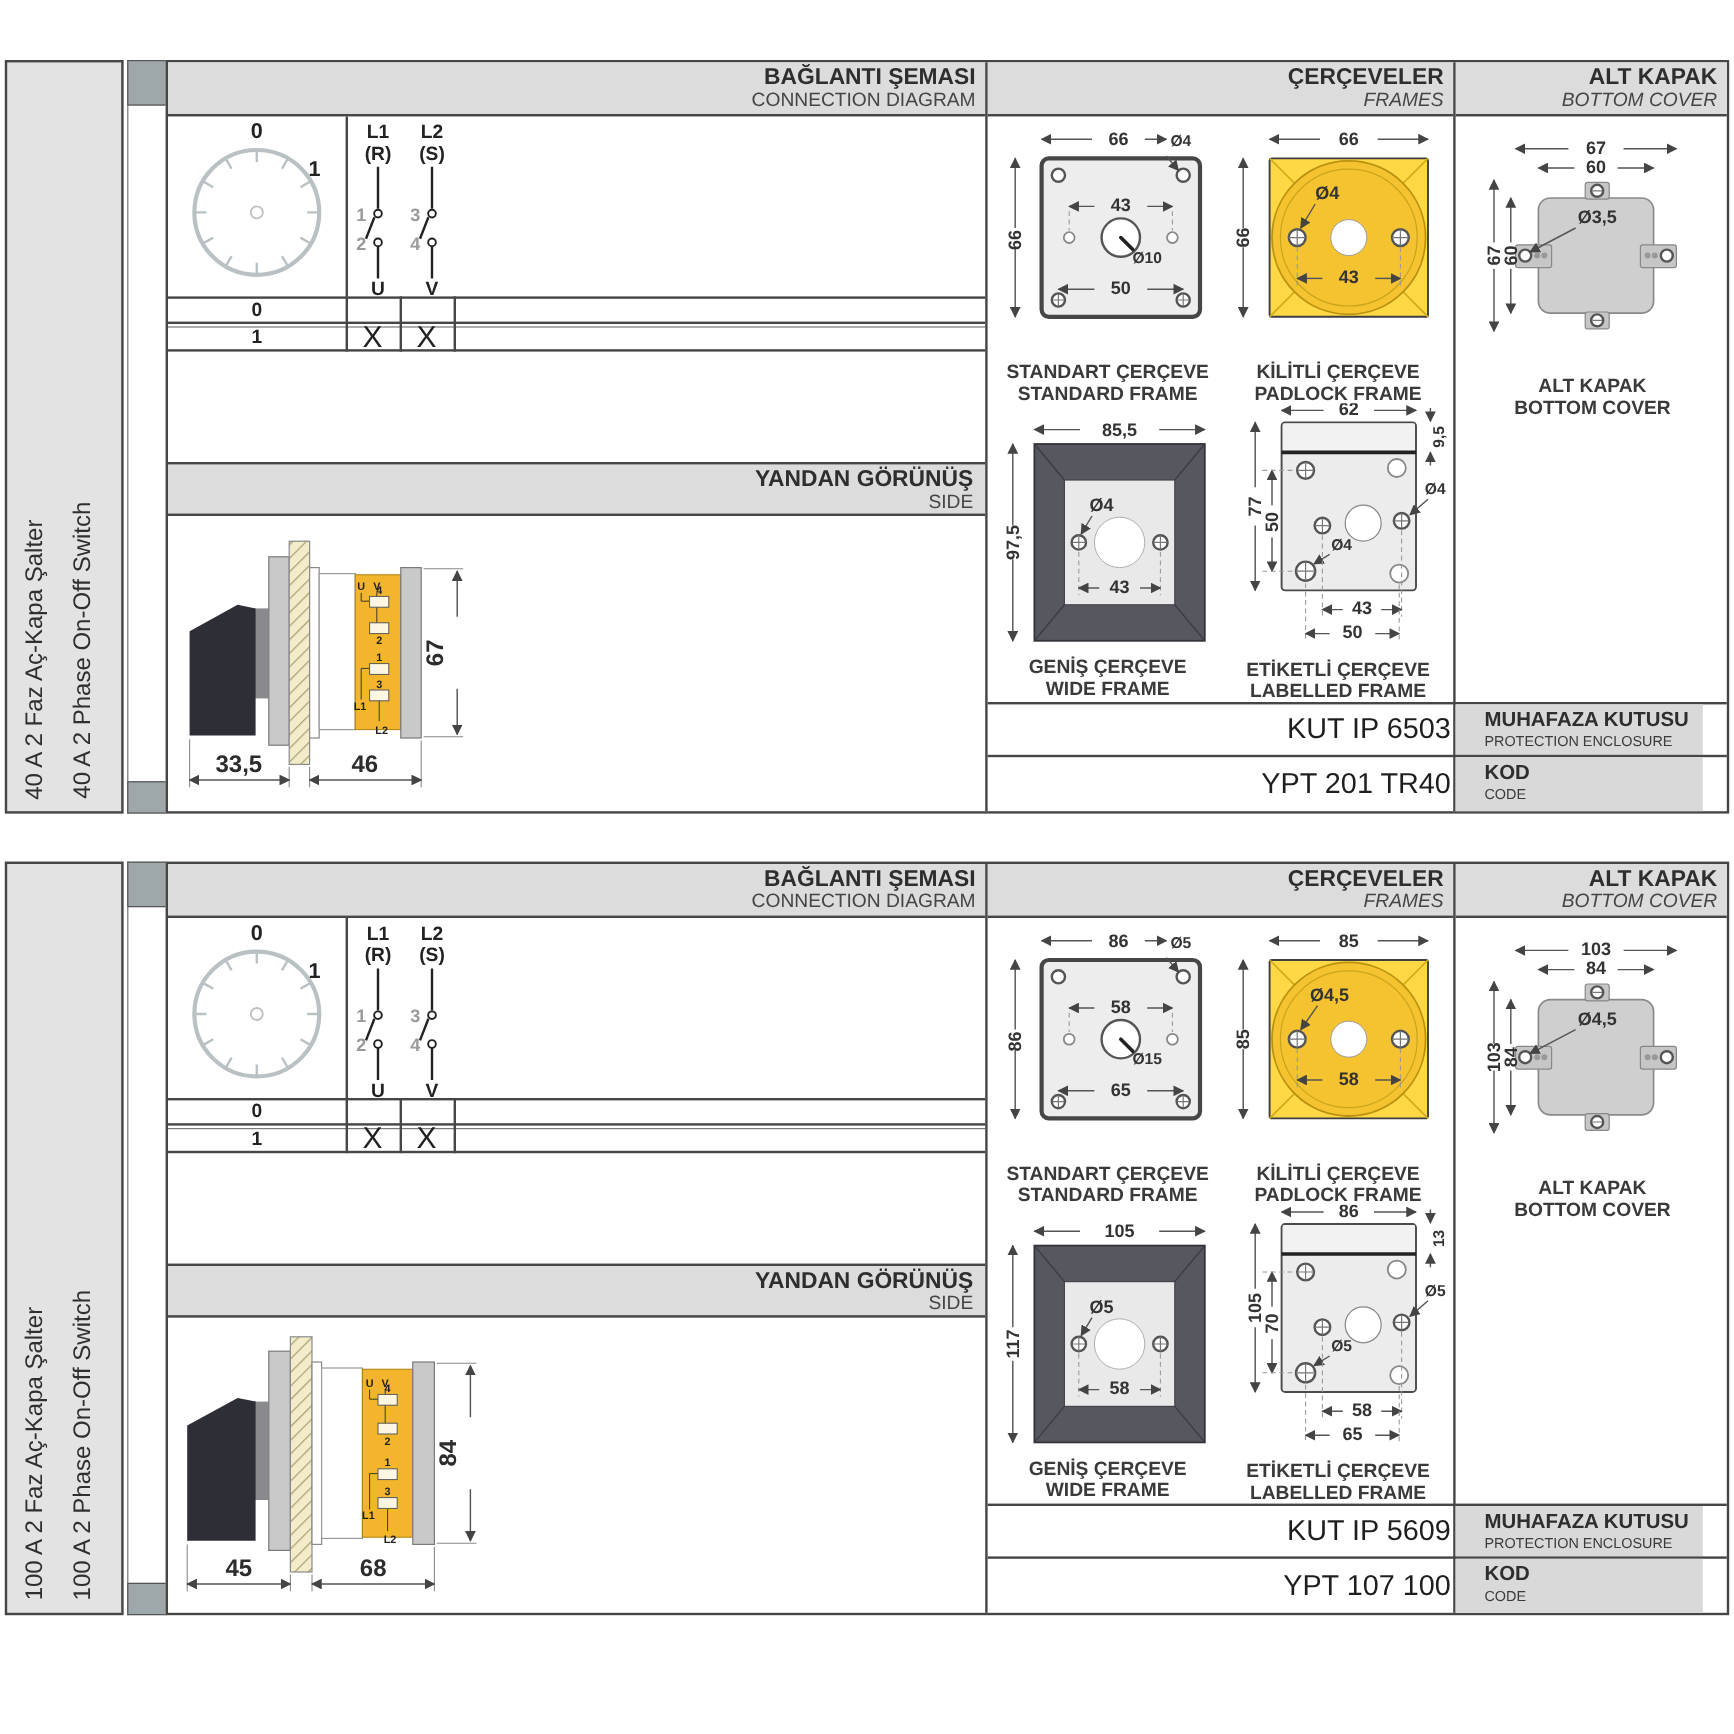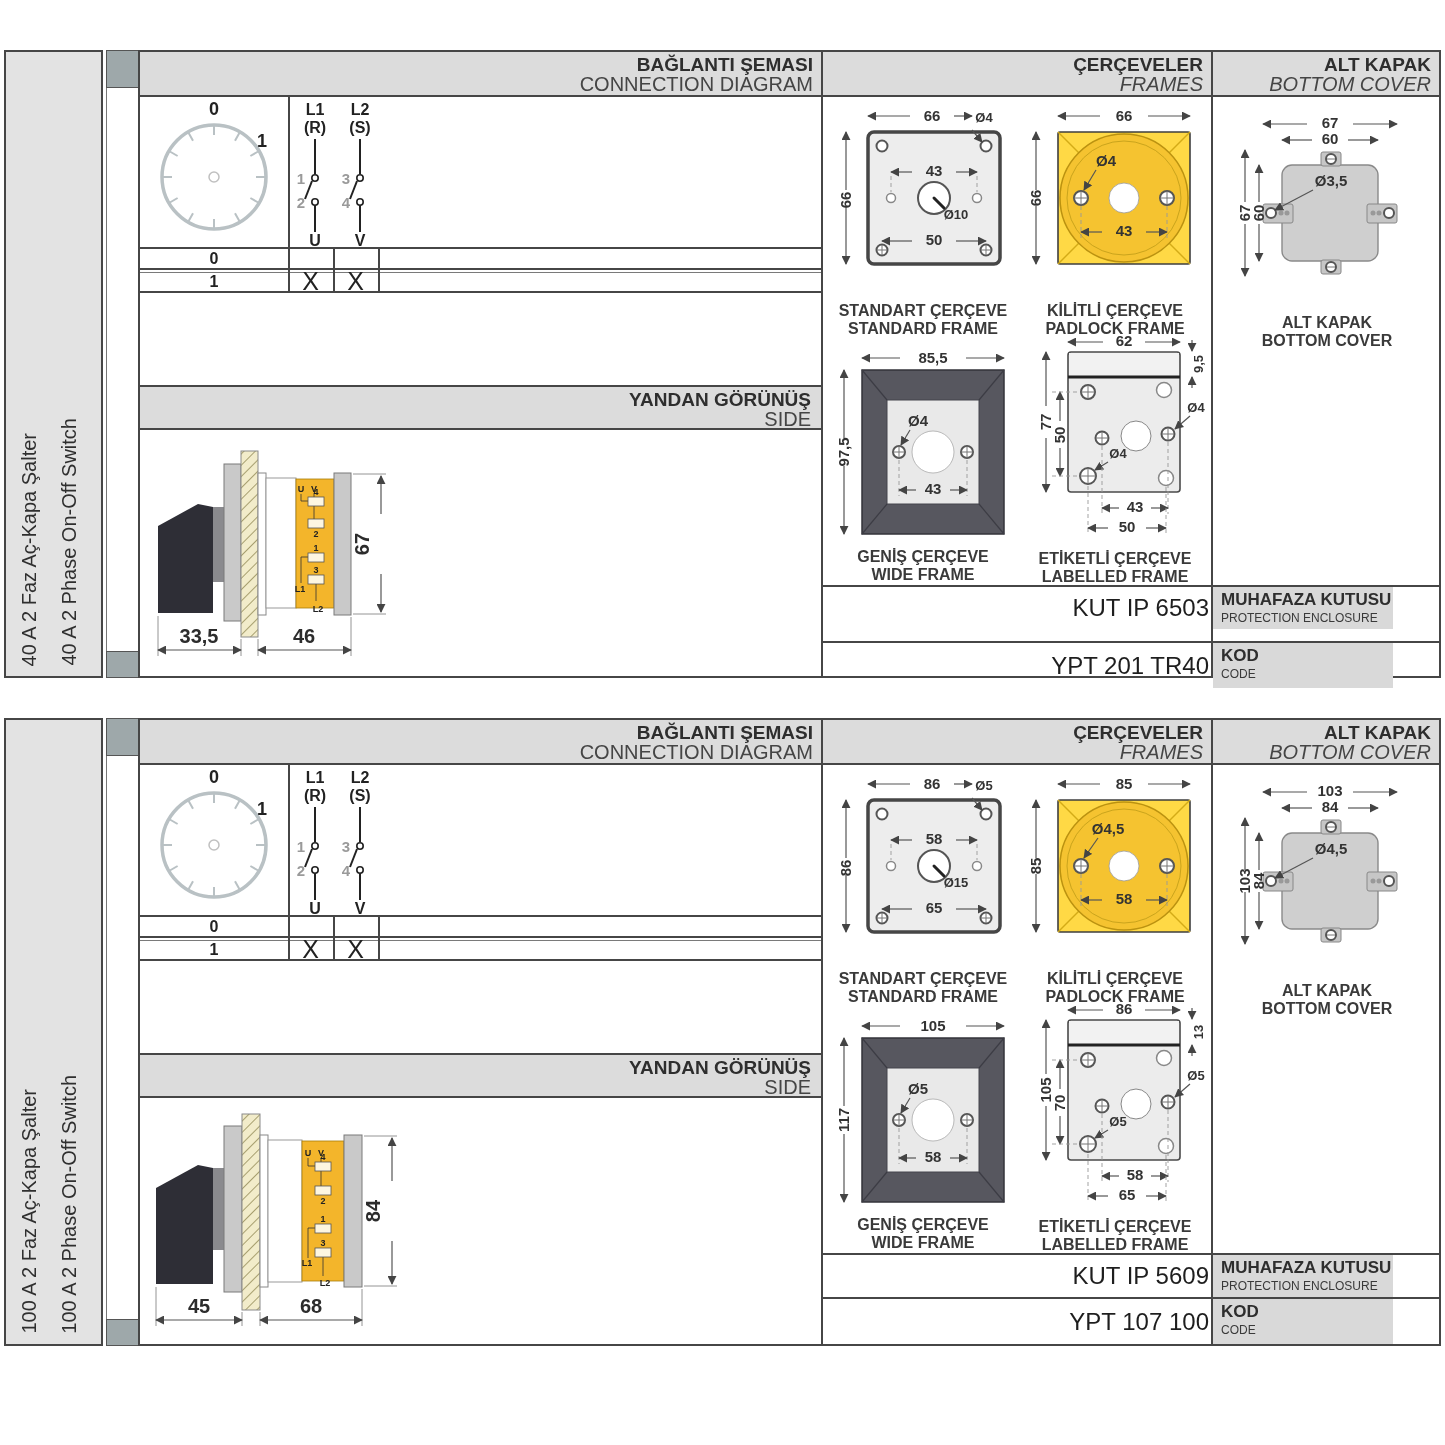--- a/index.html
+++ b/index.html
@@ -14,36 +14,36 @@
   .vl1{left:12px;} .vl2{left:52px;}
   .spine{position:absolute;left:102px;top:0;width:32px;height:628px;background:#fff;border-left:1px solid #777;}
   .sq{position:absolute;left:102px;width:33px;background:#9EA8AA;border:1px solid #555;box-sizing:border-box;}
   .sq-t{top:0;height:38px;} .sq-b{bottom:0;height:27px;}
   .main{position:absolute;left:134px;top:0;width:1303px;height:628px;background:#fff;
         border:2px solid #464646;box-sizing:border-box;}
   .vline{position:absolute;top:0;bottom:0;width:2px;background:#464646;}
   .hdr{position:absolute;top:0;height:45px;background:#DCDCDC;border-bottom:2px solid #464646;
        box-sizing:border-box;text-align:right;padding:2px 8px 0 0;}
   .hdr .tr,.bar .tr{font-size:19px;font-weight:bold;color:#2e2e2e;line-height:21px;margin-left:18px;}
-  .hdr .en,.bar .en{font-size:20px;color:#454545;line-height:18px;margin-left:36px;}
+  .hdr .en,.bar .en{font-size:16px;color:#454545;line-height:18px;margin-left:36px;}
   .it{font-style:italic;}
   .bar{position:absolute;left:0;top:333px;width:681px;height:45px;background:#DCDCDC;
        border-top:2px solid #464646;border-bottom:2px solid #464646;box-sizing:border-box;
        text-align:right;padding:2px 10px 0 0;}
   .tline{position:absolute;width:681px;background:#464646;left:0;}
   .tv{position:absolute;width:2px;background:#464646;top:195px;height:46px;}
   .tcell{position:absolute;display:flex;align-items:center;justify-content:center;}
   .tnum{font-size:16px;font-weight:bold;color:#222;}
   .xmark{font-size:25px;font-weight:400;color:#222;}
   .fcap{position:absolute;text-align:center;font-weight:bold;font-size:16px;line-height:1.15;color:#3a3a3a;}
   .crow{position:absolute;left:683px;width:616px;border-top:2px solid #464646;box-sizing:border-box;}
   .cval{position:absolute;left:0;top:0;width:388px;height:100%;display:flex;align-items:center;
         justify-content:flex-end;font-size:24px;color:#1e1e1e;padding-right:2px;box-sizing:border-box;}
-  .clab{position:absolute;left:390px;top:0;width:180px;height:100%;background:#D9D9D9;
-        padding:3px 0 0 8px;box-sizing:border-box;}
+  .clab{position:absolute;left:390px;top:0;width:206px;height:100%;background:#D9D9D9;
+        padding:3px 0 0 24px;box-sizing:border-box;}
   .clab .l1{font-size:17px;font-weight:bold;color:#2e2e2e;line-height:19px;}
   .clab .l2{font-size:12px;color:#3a3a3a;line-height:18px;}
   svg text{font-family:"Liberation Sans",sans-serif;}
   .d{font-size:15px;font-weight:bold;fill:#333;text-anchor:middle;}
   .d13{font-size:13px;font-weight:bold;fill:#333;text-anchor:middle;}
   .d20{font-size:20px;font-weight:bold;fill:#2c2c2c;text-anchor:middle;}
   .dimline{stroke:#555;stroke-width:1.2;fill:none;}
   .ext{stroke:#888;stroke-width:0.9;}
   .dash{stroke:#999;stroke-width:0.9;stroke-dasharray:4 3;fill:none;}
   .scr{fill:#fff;stroke:#555;stroke-width:2;}
@@ -423,21 +423,21 @@
       <div>BOTTOM COVER</div>
     </div>
 
     <div class="crow" style="top:533px;height:44px">
       <div class="cval">KUT IP 6503</div>
       <div class="clab">
         <div class="l1">MUHAFAZA KUTUSU</div>
         <div class="l2">PROTECTION ENCLOSURE</div>
       </div>
     </div>
-    <div class="crow" style="top:589px;height:47px">
+    <div class="crow" style="top:577px;height:47px">
       <div class="cval">YPT 201 TR40</div>
       <div class="clab">
         <div class="l1">KOD</div>
         <div class="l2">CODE</div>
       </div>
     </div>
   </div>
 </div>
 
 <div class="panel" style="top:718px">

